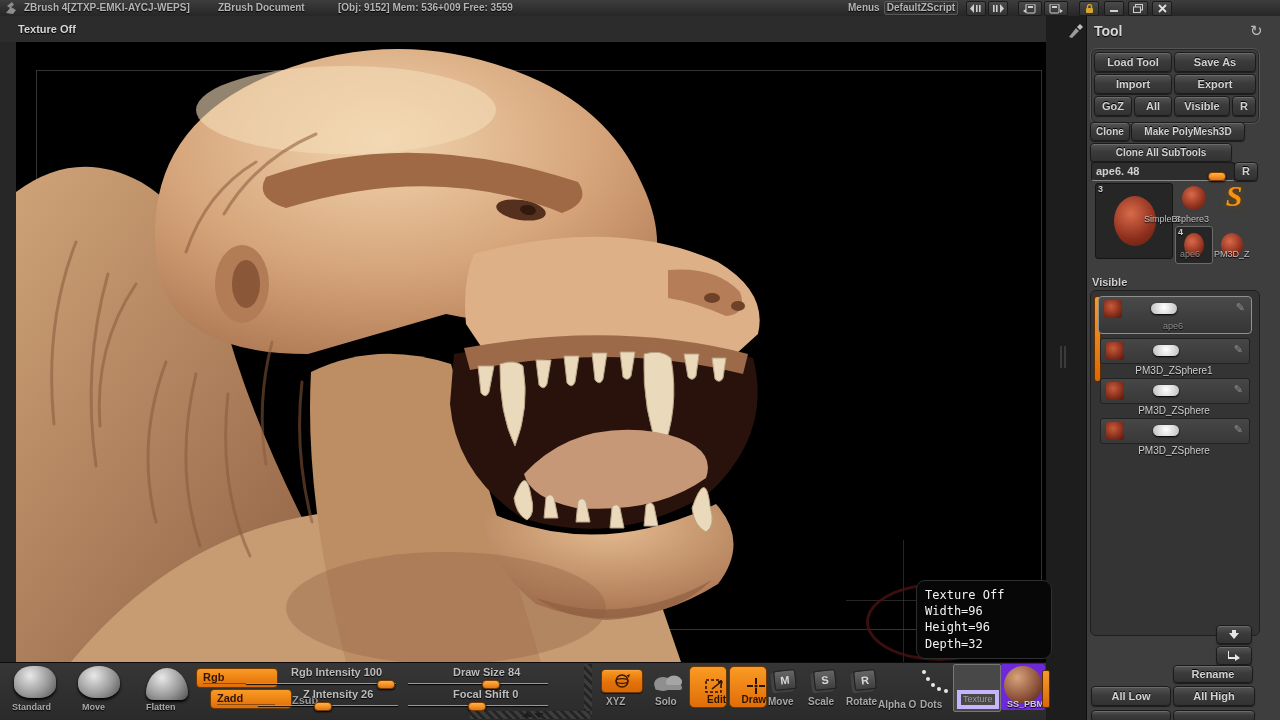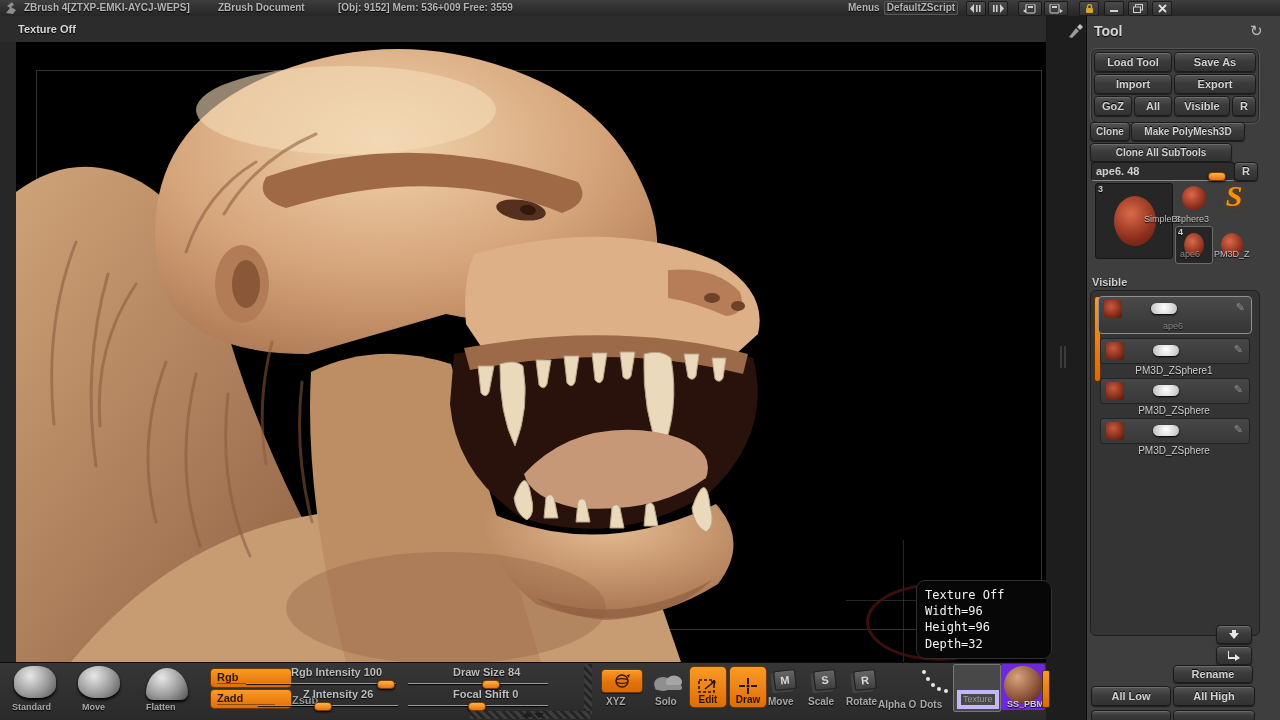--- a/index.html
+++ b/index.html
@@ -74,21 +74,21 @@
   .slider{position:absolute;height:22px;}
   .slider .s-lbl{color:#bdbdbd;font:bold 11px/1 "Liberation Sans",sans-serif;text-shadow:0 1px 1px #000;white-space:nowrap;padding-left:45px;}
   .slider .track{position:absolute;left:0;top:16px;height:1px;background:#9a9a9a;width:100%;box-shadow:0 1px 1px #000;}
   .navlbl{position:absolute;color:#a8a8a8;font:bold 10px/1 "Liberation Sans",sans-serif;text-shadow:0 1px 1px #000;}
   .iconbtn{position:absolute;display:flex;align-items:center;justify-content:center;}
   .lettertile{width:20px;height:18px;background:linear-gradient(#666,#3f3f3f);border:1px solid #222;border-radius:3px;
               color:#d8d8d8;font:bold 11px/18px "Liberation Sans",sans-serif;text-align:center;transform:rotate(-6deg);
               box-shadow:-3px 2px 0 rgba(120,120,120,.25);}
   .hatch{background:repeating-linear-gradient(45deg,#3c3c3c 0 3px,#242424 3px 6px);}
   .editbig{position:absolute;width:36px;height:38px;border-radius:5px;flex-direction:column;
-           display:flex;align-items:center;justify-content:flex-end;padding-bottom:2px;
+           display:flex;align-items:flex-end;justify-content:flex-end;padding-bottom:2px;
            background:linear-gradient(#fa9b24,#e06d07);border:1px solid #6e3600;
            color:#2c1300;font:bold 10px/1 "Liberation Sans",sans-serif;}
 </style>
 </head>
 <body>
 
 <div id="app">
 
   <div class="abs" id="titlebar">
     <svg class="abs" style="left:4px;top:1px" width="14" height="14" viewBox="0 0 14 14">
@@ -355,21 +355,21 @@
 
   <div class="abs" id="bottombar"></div>
 
   <div class="brush" style="left:14px;top:666px"></div>
   <div class="brush" style="left:78px;top:666px;border-radius:50% 50% 42% 42%"></div>
   <div class="brush" style="left:146px;top:668px;border-radius:50% 50% 20% 20%/80% 80% 20% 20%"></div>
   <div class="brush-label" style="left:12px;top:703px">Standard</div>
   <div class="brush-label" style="left:82px;top:703px">Move</div>
   <div class="brush-label" style="left:146px;top:703px">Flatten</div>
 
-  <div class="modebtn" style="left:210px;top:668px">
+  <div class="modebtn" style="left:196px;top:668px">
     <span>Rgb</span><i></i>
   </div>
   <div class="modebtn" style="left:210px;top:689px">
     <span>Zadd</span><i></i>
   </div>
   <div class="abs lbl" style="left:292px;top:694px;font-size:11px;color:#9a9a9a">Zsub</div>
 
   <div class="slider" style="left:246px;top:667px;width:150px">
     <div class="s-lbl">Rgb Intensity 100</div>
     <div class="track"></div>

